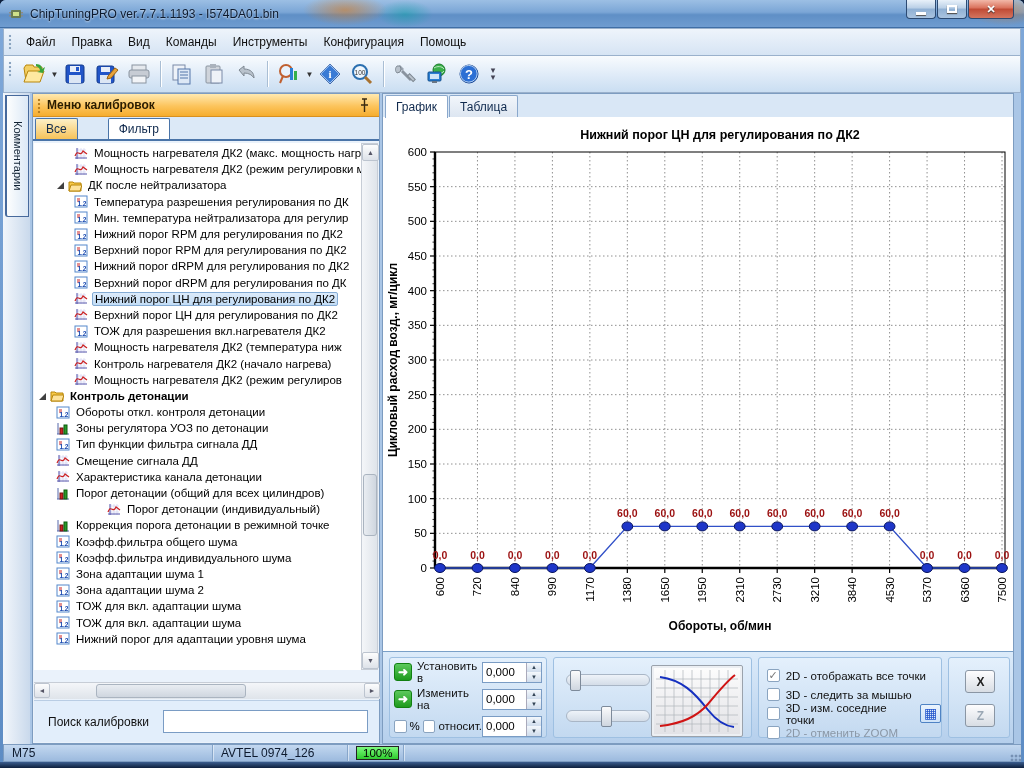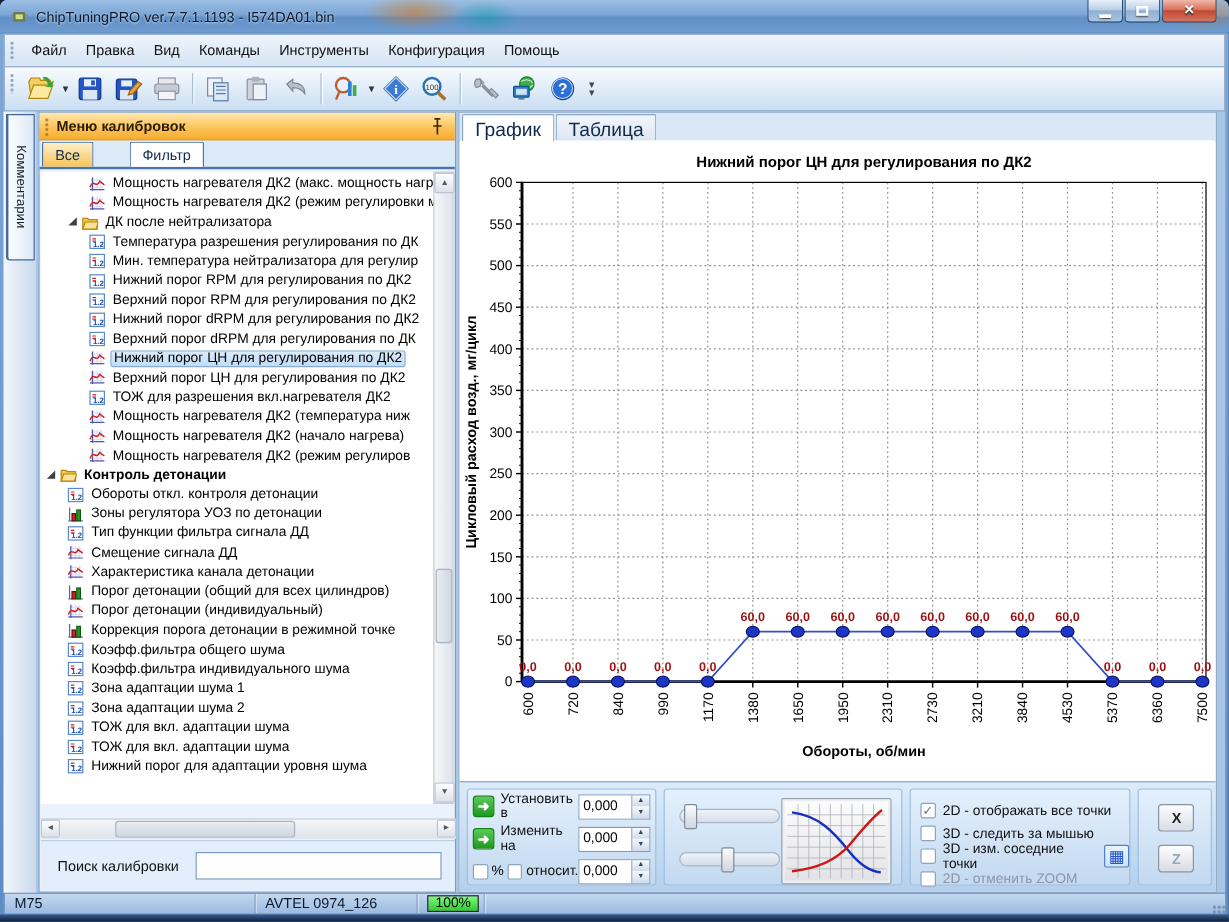--- a/index.html
+++ b/index.html
@@ -97,21 +97,21 @@
   #search-row { position:absolute; left:1px; bottom:1px; width:345px; height:42px;
     background:#e2eefb; border-top:1px solid #b9cde4; display:flex; align-items:center; }
   #search-label { font-size:12px; color:#111; margin-left:14px; }
   #search-input { margin-left:14px; width:205px; height:23px; border:1px solid #7a9cc4;
     background:#fff; font-size:12px; padding:0 4px; font-family:"Liberation Sans",sans-serif;}
 
   
   #main { position:absolute; left:379px; top:0; width:632px; height:651px; background:#fff;
     border:1px solid #7d9cc0; }
   #main-tabs { height:23px; background:#d9e7f6; display:flex; align-items:flex-end; padding-left:2px; }
-  .mtab { height:22px; padding:4px 10px 0; font-size:16px; color:#102a4e;
+  .mtab { height:22px; padding:4px 10px 0; font-size:12px; color:#102a4e;
     border:1px solid #8aa8cc; border-bottom:none; border-radius:2px 2px 0 0; margin-right:1px; }
   .mtab.active { background:#fff; position:relative; top:1px; height:23px; }
   .mtab.inactive { background:linear-gradient(#f2f6fb,#dde6f1); }
   #chart-wrap { position:absolute; left:0; top:24px; width:630px; height:534px; background:#fff; }
 
   
   #controls { position:absolute; left:0; bottom:0; width:630px; height:92px;
     background:linear-gradient(#dcebfa,#b5cfec); border-top:1px solid #7aa0c8; display:flex; }
   .grp { border:1px solid #9ec0e2; border-radius:3px; margin:5px 3px; background:linear-gradient(#e4f0fc,#c3d9f0); position:relative; }
   #grp-edit { width:158px; margin-left:6px; }
@@ -432,21 +432,21 @@
               <path d="M1 9 C4 1 6 11 9 4 L13 7" stroke="#cc2222" fill="none" stroke-width="1.2"></path>
             </svg>
             <span class="tlabel">Мощность нагревателя ДК2 (температура ниж</span>
           </div>
           <div class="trow" style="padding-left: 40px;">
             <svg class="ticon" viewBox="0 0 14 13">
               <path d="M2 3h10M2 6h10M2 9h10M4 1v11M7 1v11M10 1v11" stroke="#ccccee" stroke-width="0.6"></path>
               <path d="M3 1 v11 M1 11 h12" stroke="#5555aa"></path>
               <path d="M1 9 C4 1 6 11 9 4 L13 7" stroke="#cc2222" fill="none" stroke-width="1.2"></path>
             </svg>
-            <span class="tlabel">Мощность нагревателя ДК2 (начало нагрева)</span>
+            <span class="tlabel">Контроль нагревателя ДК2 (начало нагрева)</span>
           </div>
           <div class="trow" style="padding-left: 40px;">
             <svg class="ticon" viewBox="0 0 14 13">
               <path d="M2 3h10M2 6h10M2 9h10M4 1v11M7 1v11M10 1v11" stroke="#ccccee" stroke-width="0.6"></path>
               <path d="M3 1 v11 M1 11 h12" stroke="#5555aa"></path>
               <path d="M1 9 C4 1 6 11 9 4 L13 7" stroke="#cc2222" fill="none" stroke-width="1.2"></path>
             </svg>
             <span class="tlabel">Мощность нагревателя ДК2 (режим регулиров</span>
           </div>
           <div class="trow" style="padding-left: 4px; font-weight: bold;">
@@ -500,21 +500,21 @@
             <span class="tlabel">Характеристика канала детонации</span>
           </div>
           <div class="trow" style="padding-left: 22px;">
             <svg class="ticon" viewBox="0 0 14 13">
               <path d="M2 1 v11 M1 12 h12" stroke="#5566aa"></path>
               <rect x="4" y="6" width="3" height="6" fill="#cc2222" stroke="#701010"></rect>
               <rect x="8" y="3" width="3" height="9" fill="#2a9a2a" stroke="#0a5a0a"></rect>
             </svg>
             <span class="tlabel">Порог детонации (общий для всех цилиндров)</span>
           </div>
-          <div class="trow" style="padding-left: 22px;">
+          <div class="trow" style="padding-left: 37px; margin-left: 36px;">
             <svg class="ticon" viewBox="0 0 14 13">
               <path d="M2 3h10M2 6h10M2 9h10M4 1v11M7 1v11M10 1v11" stroke="#ccccee" stroke-width="0.6"></path>
               <path d="M3 1 v11 M1 11 h12" stroke="#5555aa"></path>
               <path d="M1 9 C4 1 6 11 9 4 L13 7" stroke="#cc2222" fill="none" stroke-width="1.2"></path>
             </svg>
             <span class="tlabel">Порог детонации (индивидуальный)</span>
           </div>
           <div class="trow" style="padding-left: 22px;">
             <svg class="ticon" viewBox="0 0 14 13">
               <path d="M2 1 v11 M1 12 h12" stroke="#5566aa"></path>

